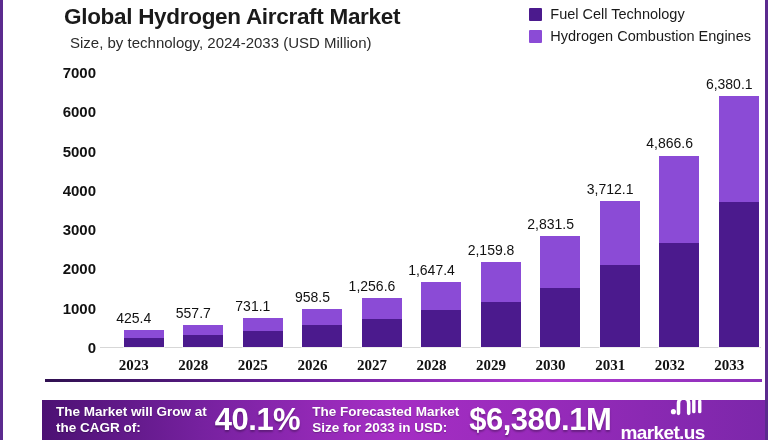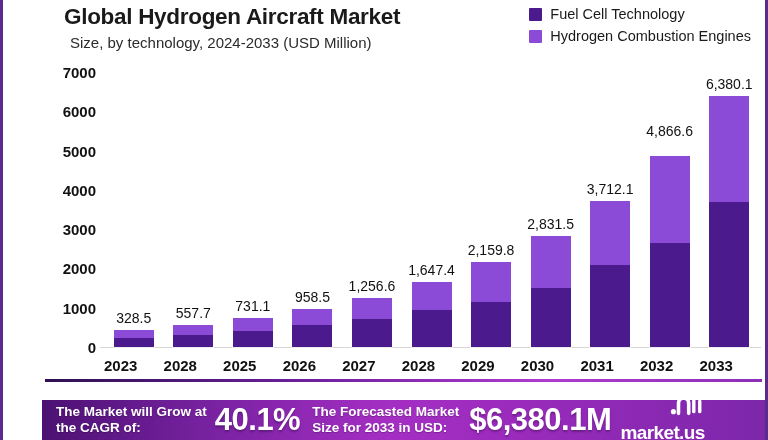--- a/index.html
+++ b/index.html
@@ -52,39 +52,39 @@
   .bars{
     position:absolute;left:62px;right:6px;top:10px;height:275px;
     display:flex;align-items:flex-end;justify-content:space-between;
   }
   .baseline{
     position:absolute;left:58px;right:4px;top:285px;height:1px;
     background:#d7d7d7;
   }
   .bar-col{
     position:relative;flex:1 1 0;height:100%;
-    display:flex;flex-direction:column;justify-content:flex-end;align-items:center;
+    display:flex;flex-direction:column;justify-content:flex-end;align-items:flex-end;
   }
   .bar-stack{
     width:40px;display:flex;flex-direction:column;justify-content:flex-end;
     box-shadow:0 0 0 1px rgba(255,255,255,0.55);
   }
   .seg-light{background:#8b4bd6;}
   .seg-dark{background:#4b1a8d;}
   .bar-total{
     position:absolute;left:50%;transform:translateX(-50%);
     font-size:14px;color:#111;white-space:nowrap;
   }
   .x-axis{
     position:absolute;left:62px;right:6px;top:290px;height:26px;
     display:flex;justify-content:space-between;align-items:center;
   }
   .x-tick{
-    flex:1 1 0;
-    font-size:15px;font-weight:bold;color:#111;
+    flex:1 1 0;text-align:center;
+    font-size:15px;font-weight:bold;color:#111;font-family:Liberation Serif, serif;
   }
   .axis-rule{
     position:absolute;left:3px;right:3px;top:317px;height:3px;
     background:linear-gradient(90deg,#2f1050 0%,#6a1f9c 35%,#b03ad0 70%,#8b2fb8 100%);
   }
   
   .footer{
     flex:0 0 auto;height:40px;position:relative;
     background:linear-gradient(90deg,#4c1173 0%,#76219f 22%,#a52ec4 48%,#9a2bbc 66%,#7c27aa 100%);
     display:flex;align-items:center;color:#fff;
@@ -138,21 +138,21 @@
         <div class="y-tick" style="top: 196.429px;">2000</div>
         <div class="y-tick" style="top: 157.143px;">3000</div>
         <div class="y-tick" style="top: 117.857px;">4000</div>
         <div class="y-tick" style="top: 78.5714px;">5000</div>
         <div class="y-tick" style="top: 39.2857px;">6000</div>
         <div class="y-tick" style="top: 0px;">7000</div>
       </div>
     <div class="baseline"></div>
     <div class="bars" id="bars">
         <div class="bar-col">
-          <div class="bar-total" style="bottom: 20.7121px;">328.5</div>
+          <div class="bar-total" style="bottom: 20.7121px;">425.4</div>
           <div class="bar-stack">
             <div class="seg-light" style="height: 7.51929px; background: rgb(139, 75, 214);"></div>
             <div class="seg-dark" style="height: 9.19286px; background: rgb(75, 26, 141);"></div>
           </div>
         </div>
         <div class="bar-col">
           <div class="bar-total" style="bottom: 25.9096px;">557.7</div>
           <div class="bar-stack">
             <div class="seg-light" style="height: 9.64071px; background: rgb(139, 75, 214);"></div>
             <div class="seg-dark" style="height: 12.2689px; background: rgb(75, 26, 141);"></div>
@@ -201,21 +201,21 @@
           </div>
         </div>
         <div class="bar-col">
           <div class="bar-total" style="bottom: 149.833px;">3,712.1</div>
           <div class="bar-stack">
             <div class="seg-light" style="height: 64.1575px; background: rgb(139, 75, 214);"></div>
             <div class="seg-dark" style="height: 81.675px; background: rgb(75, 26, 141);"></div>
           </div>
         </div>
         <div class="bar-col">
-          <div class="bar-total" style="bottom: 208px;">4,866.6</div>
+          <div class="bar-total" style="bottom: 196px;">4,866.6</div>
           <div class="bar-stack">
             <div class="seg-light" style="height: 86.6879px; background: rgb(139, 75, 214);"></div>
             <div class="seg-dark" style="height: 104.5px; background: rgb(75, 26, 141);"></div>
           </div>
         </div>
         <div class="bar-col">
           <div class="bar-total" style="bottom: 254.647px;">6,380.1</div>
           <div class="bar-stack">
             <div class="seg-light" style="height: 105.957px; background: rgb(139, 75, 214);"></div>
             <div class="seg-dark" style="height: 144.689px; background: rgb(75, 26, 141);"></div>

